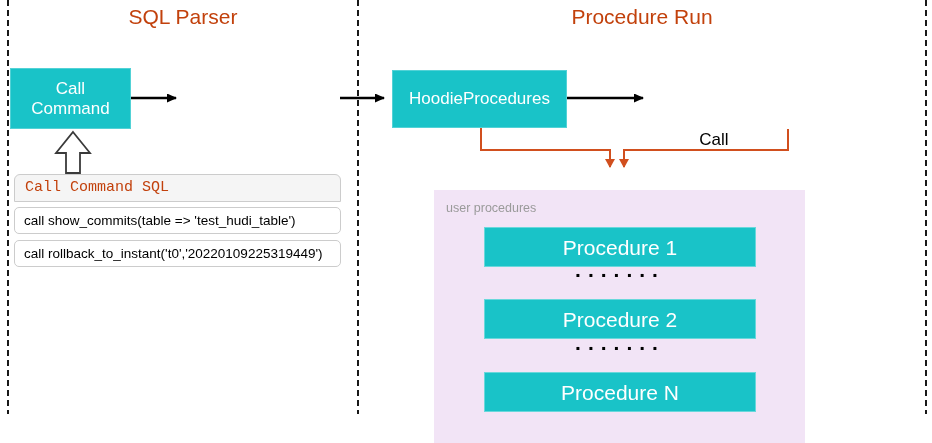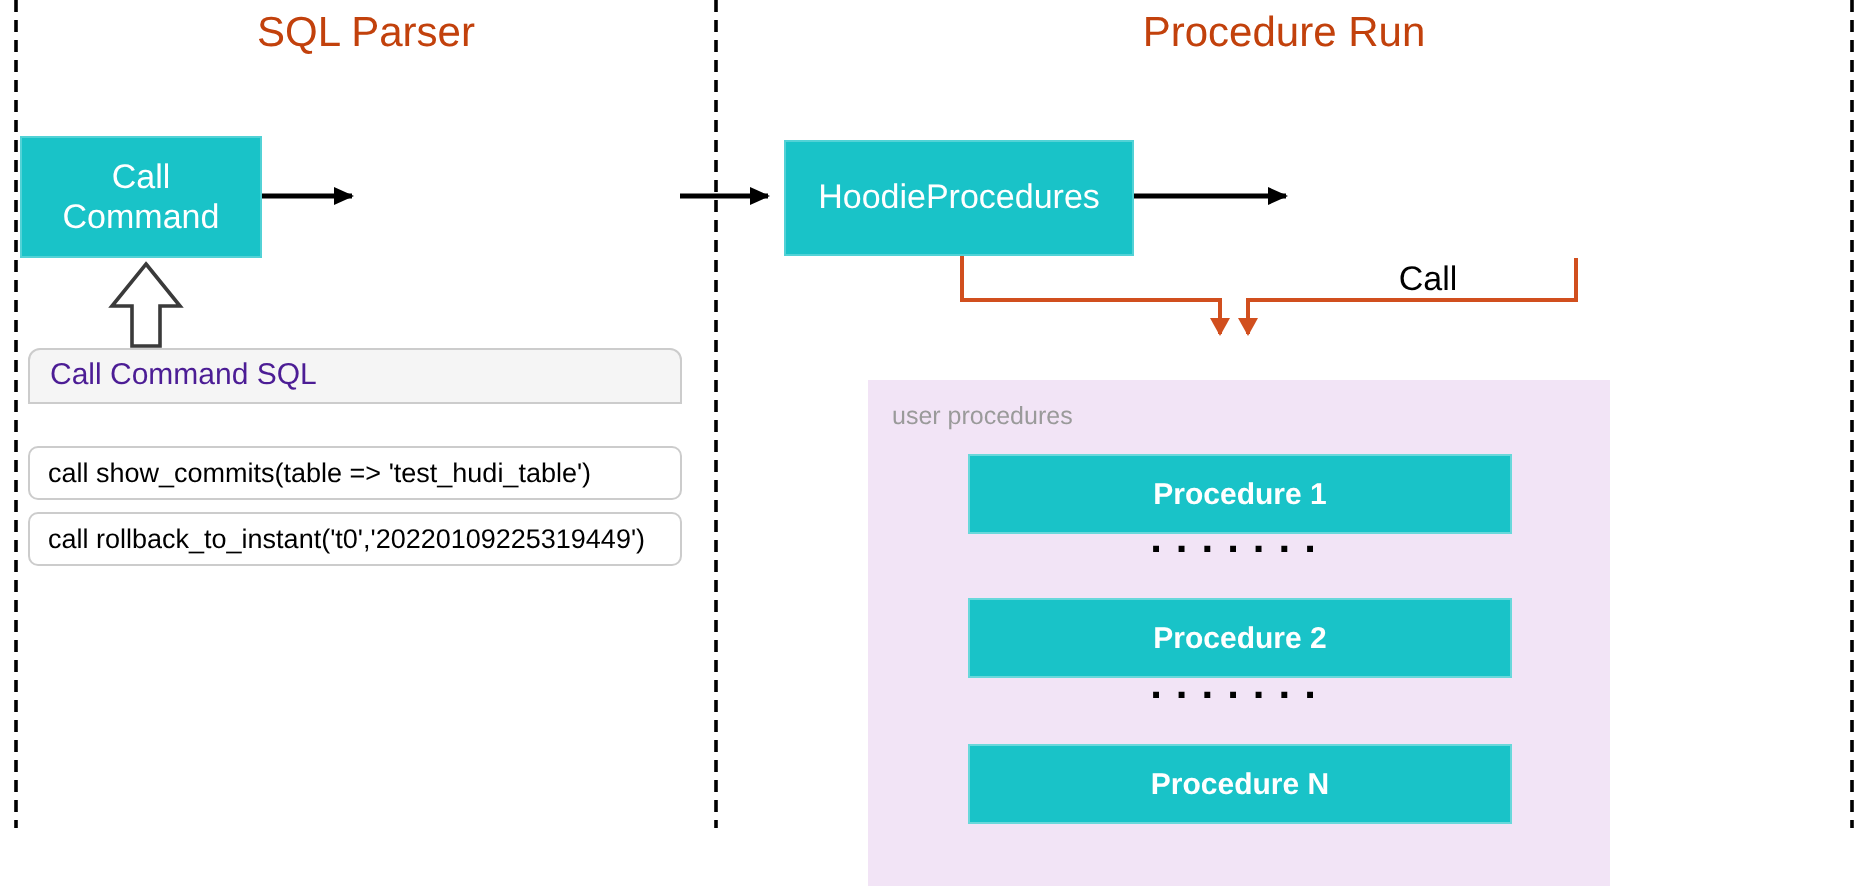--- a/index.html
+++ b/index.html
@@ -17,39 +17,39 @@
     font-size:17px;z-index:2;border:1px solid rgba(255,255,255,.25);box-sizing:border-box;
   }
   .edge-label{
     position:absolute;width:90px;text-align:center;font-size:17px;color:#000;z-index:2;
   }
   .sql-panel{position:absolute;left:14px;top:174px;width:327px;z-index:2;}
   .sql-header{
     background:var(--color-panel-header,#f5f5f5);
     border:1px solid var(--color-border-gray,#ccc);
     border-radius:6px 6px 0 0;height:26px;line-height:26px;
-    padding-left:10px;font-size:15px;color:#4c1d95;margin-bottom:21px;box-sizing:content-box;
+    padding-left:10px;font-size:15px;color:#c2410c;margin-bottom:5px;box-sizing:content-box;font-family:Liberation Mono, monospace;
   }
   .sql-row{
     background:#fff;border:1px solid var(--color-border-gray,#ccc);
     border-radius:5px;height:25px;line-height:25px;padding-left:9px;
     font-size:13.5px;color:#000000;margin-bottom:6px;white-space:nowrap;
   }
   .user-proc{
     position:absolute;left:434px;top:190px;width:371px;height:318px;
     background:var(--color-purple,#f2e4f6);z-index:2;
   }
   .user-proc-label{
     position:absolute;left:12px;top:11px;font-size:12.5px;
     color:var(--color-label-gray,#9a9a9a);
   }
   .proc-box{
     position:absolute;left:50px;width:272px;height:40px;line-height:40px;
-    background:var(--color-teal,#19c3c8);color:#fff;text-align:center;font-size:15px;
-    border:1px solid rgba(255,255,255,.35);box-sizing:border-box;font-weight:bold;
+    background:var(--color-teal,#19c3c8);color:#fff;text-align:center;font-size:21px;
+    border:1px solid rgba(255,255,255,.35);box-sizing:border-box;
   }
   .dots{
     position:absolute;left:50px;width:272px;text-align:center;color:#000;
     font-size:21px;font-weight:700;letter-spacing:7px;line-height:26px;height:26px;
   }
 </style>
 </head>
 <body>
 
 <div id="canvas">

